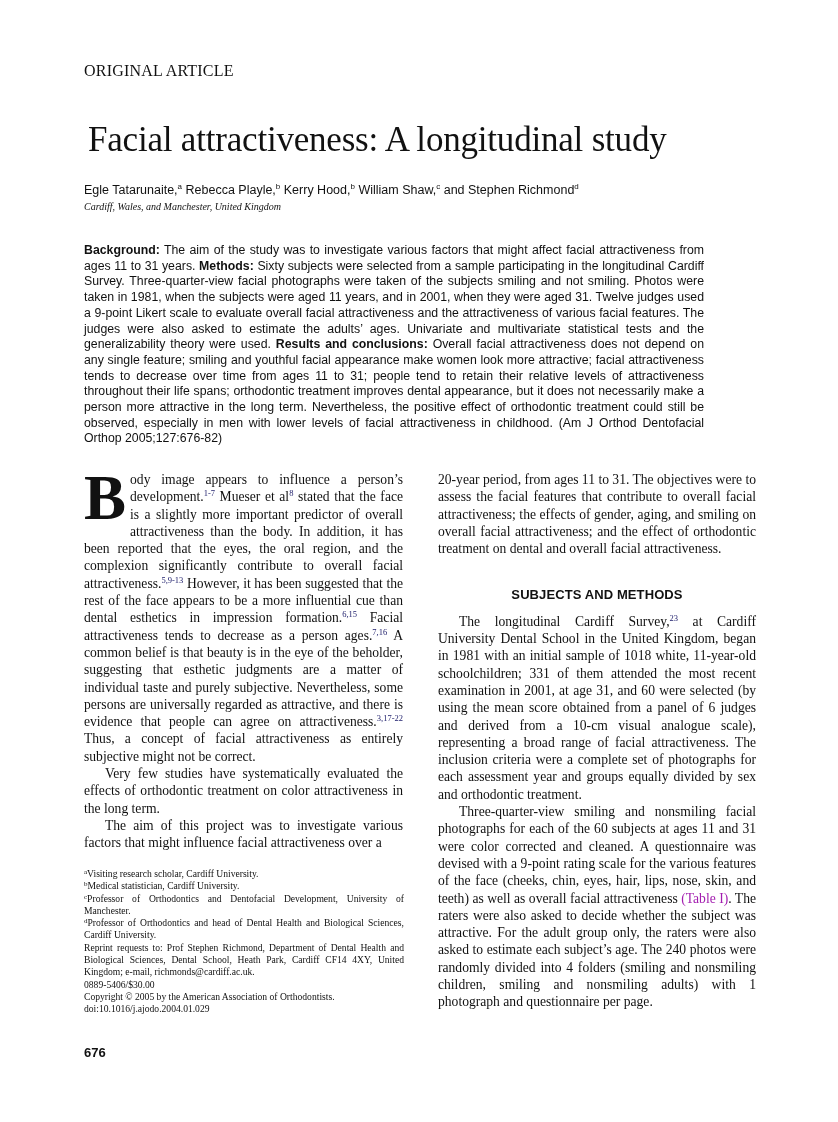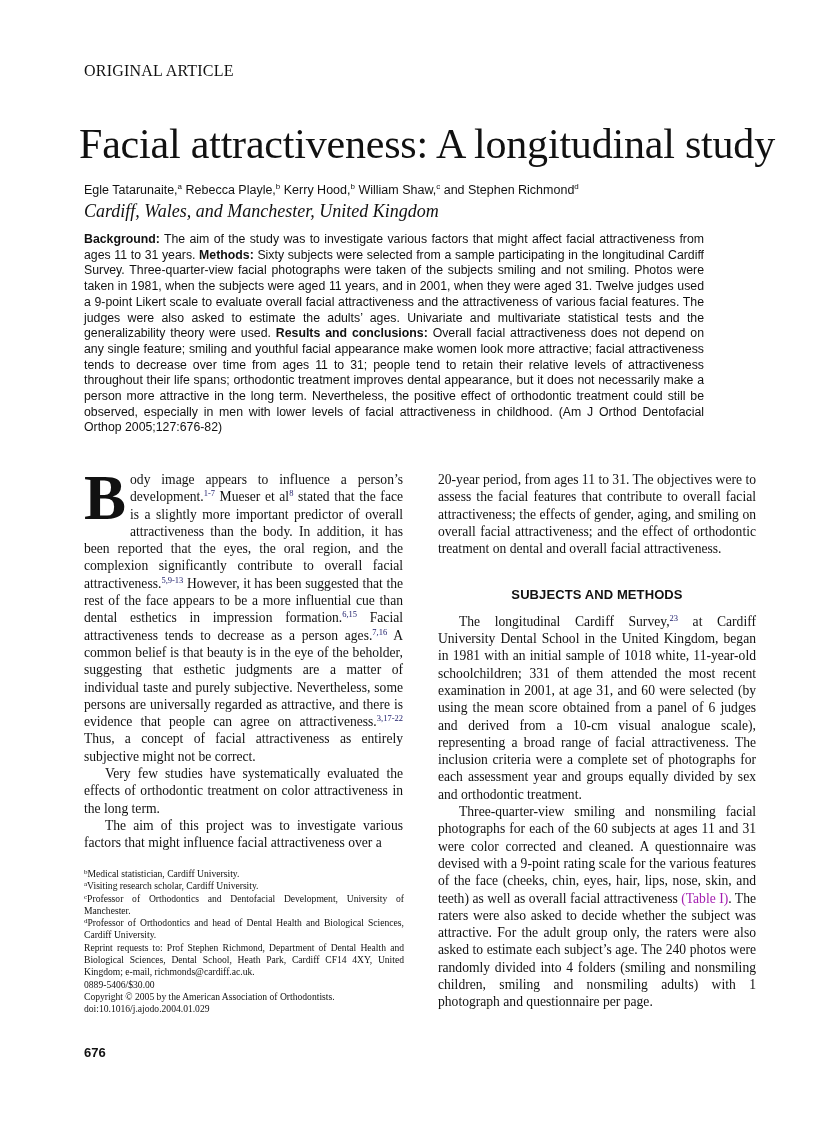--- a/index.html
+++ b/index.html
@@ -1,26 +1,26 @@
 <!DOCTYPE html>
 <html><head>
 <meta charset="utf-8">
 <style>
   html, body { margin: 0; padding: 0; background: #ffffff; }
   body { width: 838px; height: 1122px; position: relative; overflow: hidden; color: #111; }
   .serif { font-family: "Liberation Serif", "DejaVu Serif", serif; }
   .sans { font-family: "Liberation Sans", "DejaVu Sans", sans-serif; text-align: right; }
 
   .section-label { position: absolute; left: 84px; top: 62px; font-size: 16px; letter-spacing: 0.2px; }
-  .title { position: absolute; left: 79px; top: 120px; font-size: 42px; font-weight: normal; margin: 0; letter-spacing: -0.2px; }
+  .title { position: absolute; left: 88px; top: 120px; font-size: 35px; font-weight: normal; margin: 0; letter-spacing: -0.2px; }
   .authors { position: absolute; left: 84px; top: 183px; font-size: 12.5px; }
   .authors sup { font-size: 8px; vertical-align: 5px; line-height: 0; }
-  .affil { position: absolute; left: 84px; top: 201px; font-size: 18px; font-style: italic; }
+  .affil { position: absolute; left: 84px; top: 201px; font-size: 10px; font-style: italic; }
 
-  .abstract { position: absolute; left: 84px; top: 232px; width: 620px; font-size: 12.3px; line-height: 15.7px; text-align: justify; }
+  .abstract { position: absolute; left: 84px; top: 243px; width: 620px; font-size: 12.3px; line-height: 15.7px; text-align: justify; }
   .abstract b { font-weight: bold; }
 
   .col { position: absolute; font-size: 13.6px; line-height: 17.3px; text-align: justify; }
   .col-left { left: 84px; top: 471px; width: 319px; }
   .col-right { left: 438px; top: 471px; width: 318px; }
   .col p { margin: 0; }
   .indent { text-indent: 21px; }
   .ref { color: #22226e; font-size: 8.5px; vertical-align: 5px; line-height: 0; }
   .link { color: #a21caf; }
 
@@ -58,22 +58,22 @@
 </div>
 
 <div class="col col-right serif">
   <p>20-year period, from ages 11 to 31. The objectives were to assess the facial features that contribute to overall facial attractiveness; the effects of gender, aging, and smiling on overall facial attractiveness; and the effect of orthodontic treatment on dental and overall facial attractiveness.</p>
   <p class="heading sans">SUBJECTS AND METHODS</p>
   <p class="indent"><span>The longitudinal Cardiff Survey,</span><span class="ref">23</span><span> at Cardiff University Dental School in the United Kingdom, began in 1981 with an initial sample of 1018 white, 11-year-old schoolchildren; 331 of them attended the most recent examination in 2001, at age 31, and 60 were selected (by using the mean score obtained from a panel of 6 judges and derived from a 10-cm visual analogue scale), representing a broad range of facial attractiveness. The inclusion criteria were a complete set of photographs for each assessment year and groups equally divided by sex and orthodontic treatment.</span></p>
   <p class="indent"><span>Three-quarter-view smiling and nonsmiling facial photographs for each of the 60 subjects at ages 11 and 31 were color corrected and cleaned. A questionnaire was devised with a 9-point rating scale for the various features of the face (cheeks, chin, eyes, hair, lips, nose, skin, and teeth) as well as overall facial attractiveness </span><span class="link">(Table I)</span><span>. The raters were also asked to decide whether the subject was attractive. For the adult group only, the raters were also asked to estimate each subject’s age. The 240 photos were randomly divided into 4 folders (smiling and nonsmiling children, smiling and nonsmiling adults) with 1 photograph and questionnaire per page.</span></p>
 </div>
 
 <div class="footnotes serif">
+  <div><sup>a</sup><span>Visiting research scholar, Cardiff University.</span></div>
   <div><sup>b</sup><span>Medical statistician, Cardiff University.</span></div>
-  <div><sup>a</sup><span>Visiting research scholar, Cardiff University.</span></div>
   <div><sup>c</sup><span>Professor of Orthodontics and Dentofacial Development, University of Manchester.</span></div>
   <div><sup>d</sup><span>Professor of Orthodontics and head of Dental Health and Biological Sciences, Cardiff University.</span></div>
   <div>Reprint requests to: Prof Stephen Richmond, Department of Dental Health and Biological Sciences, Dental School, Heath Park, Cardiff CF14 4XY, United Kingdom; e-mail, richmonds@cardiff.ac.uk.</div>
   <div>0889-5406/$30.00</div>
   <div>Copyright © 2005 by the American Association of Orthodontists.</div>
   <div>doi:10.1016/j.ajodo.2004.01.029</div>
 </div>
 
 <div class="page-num sans">676</div>
 

